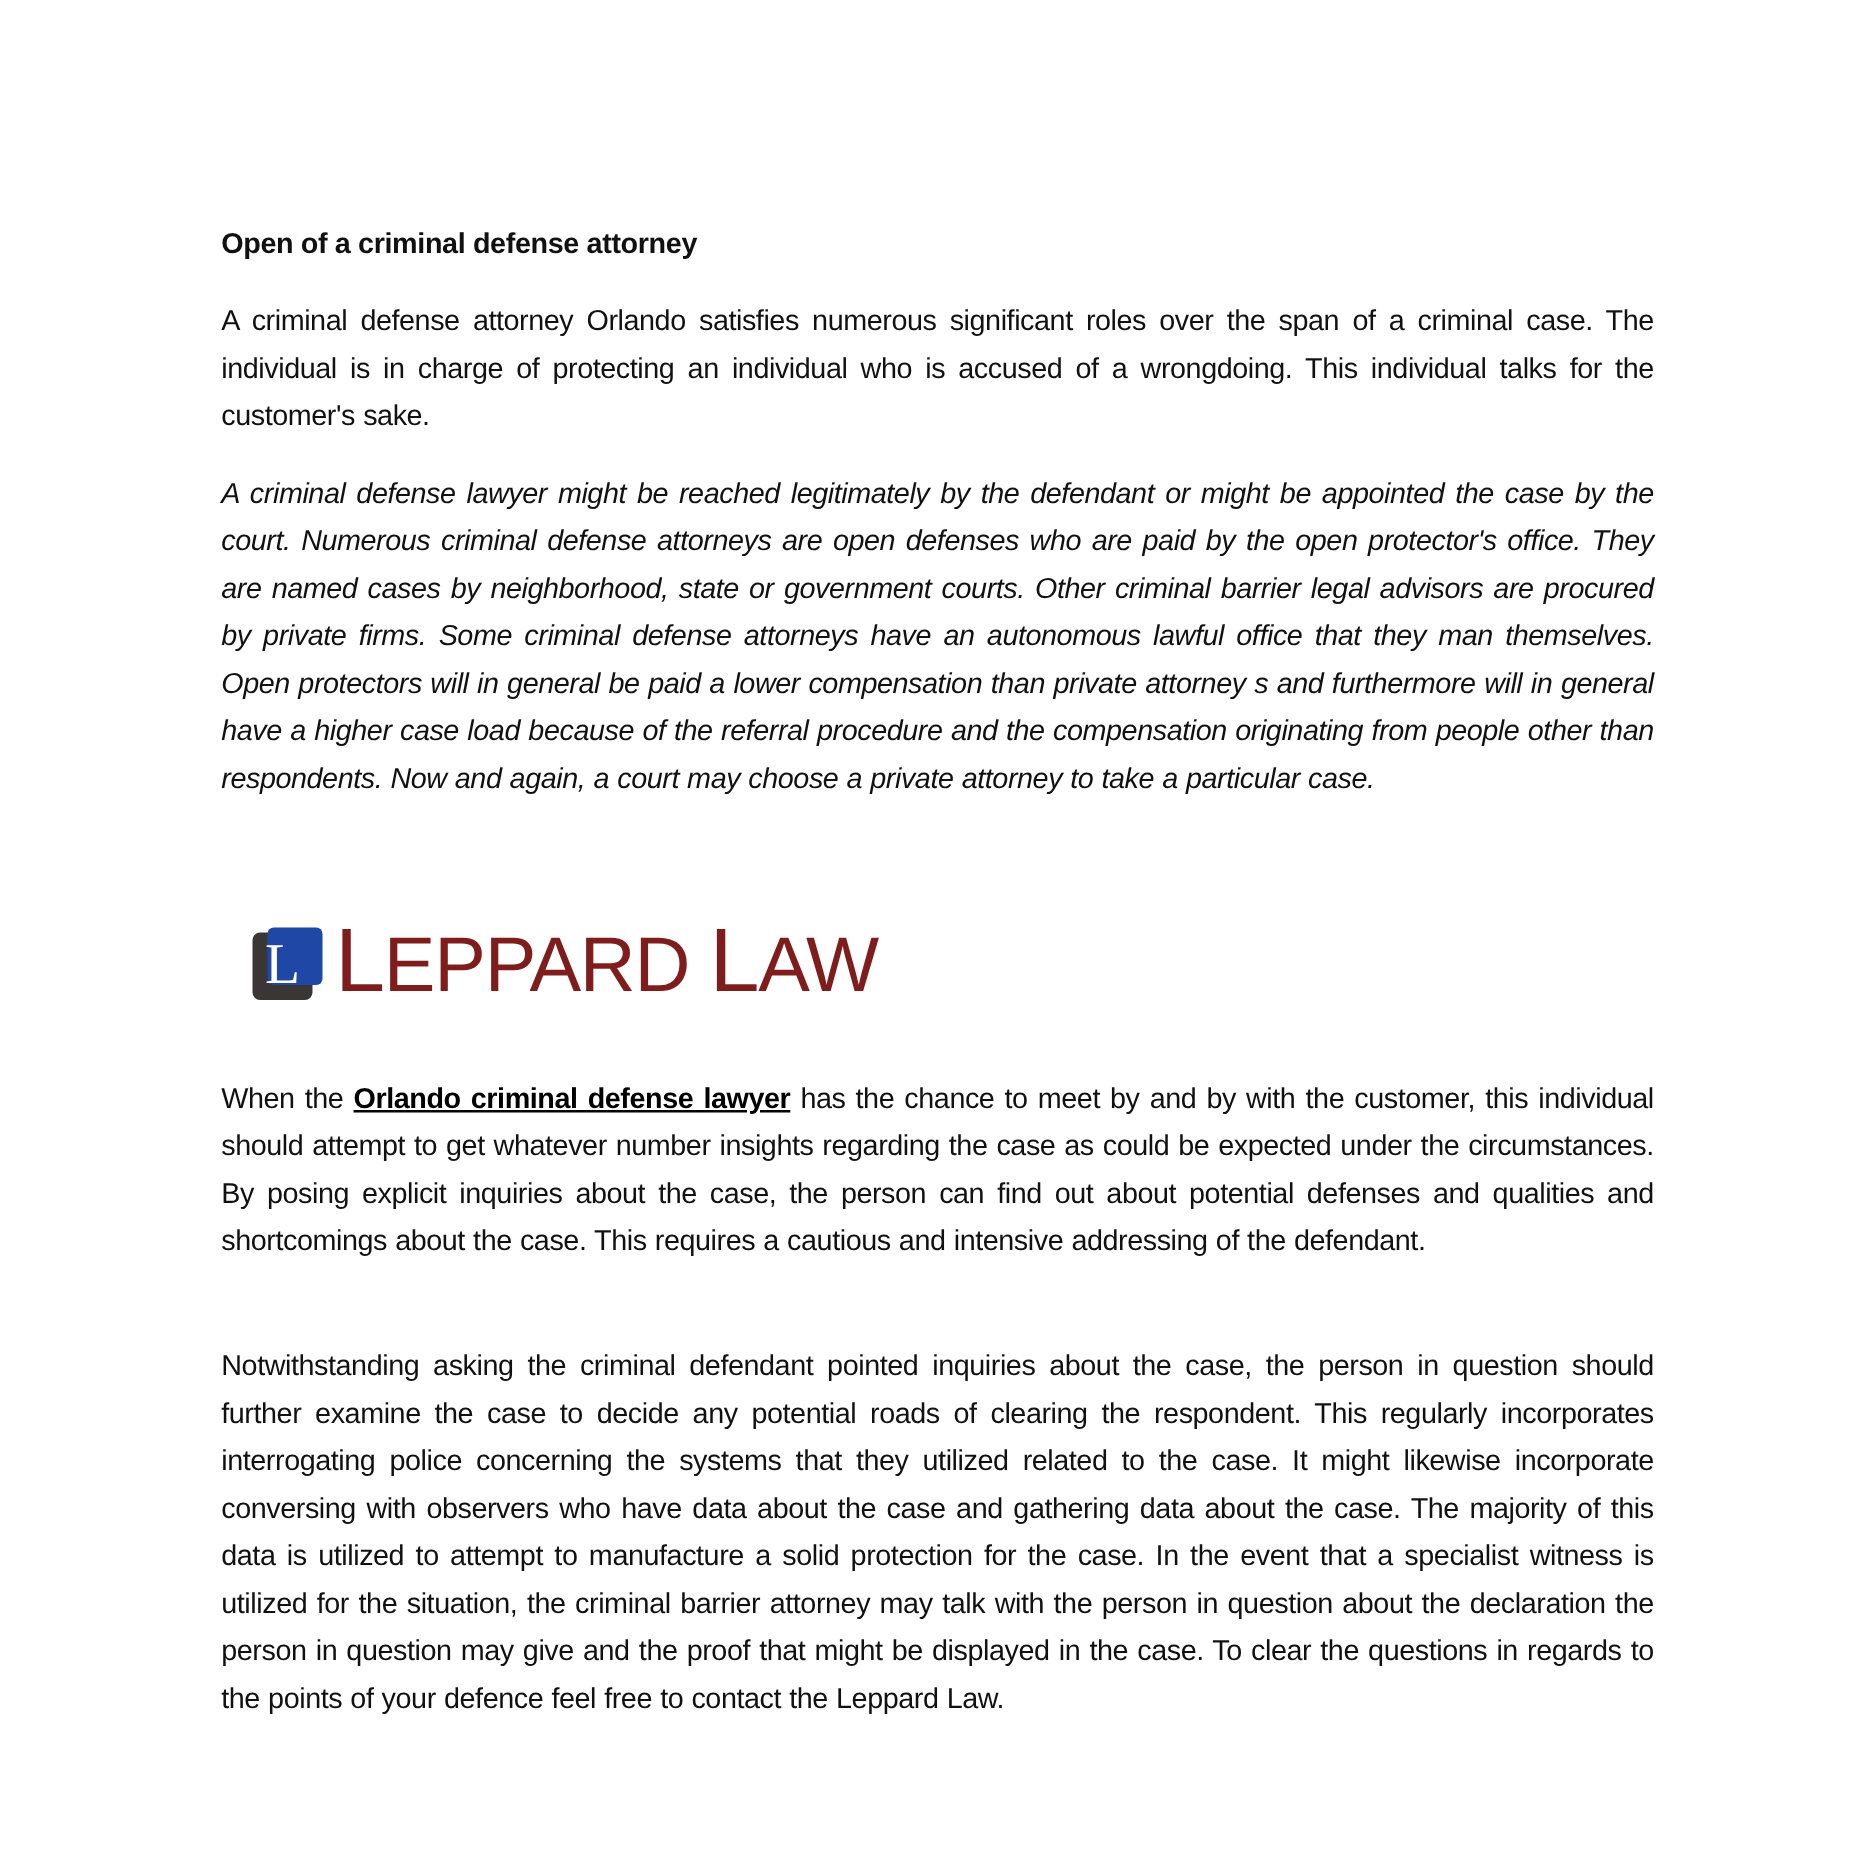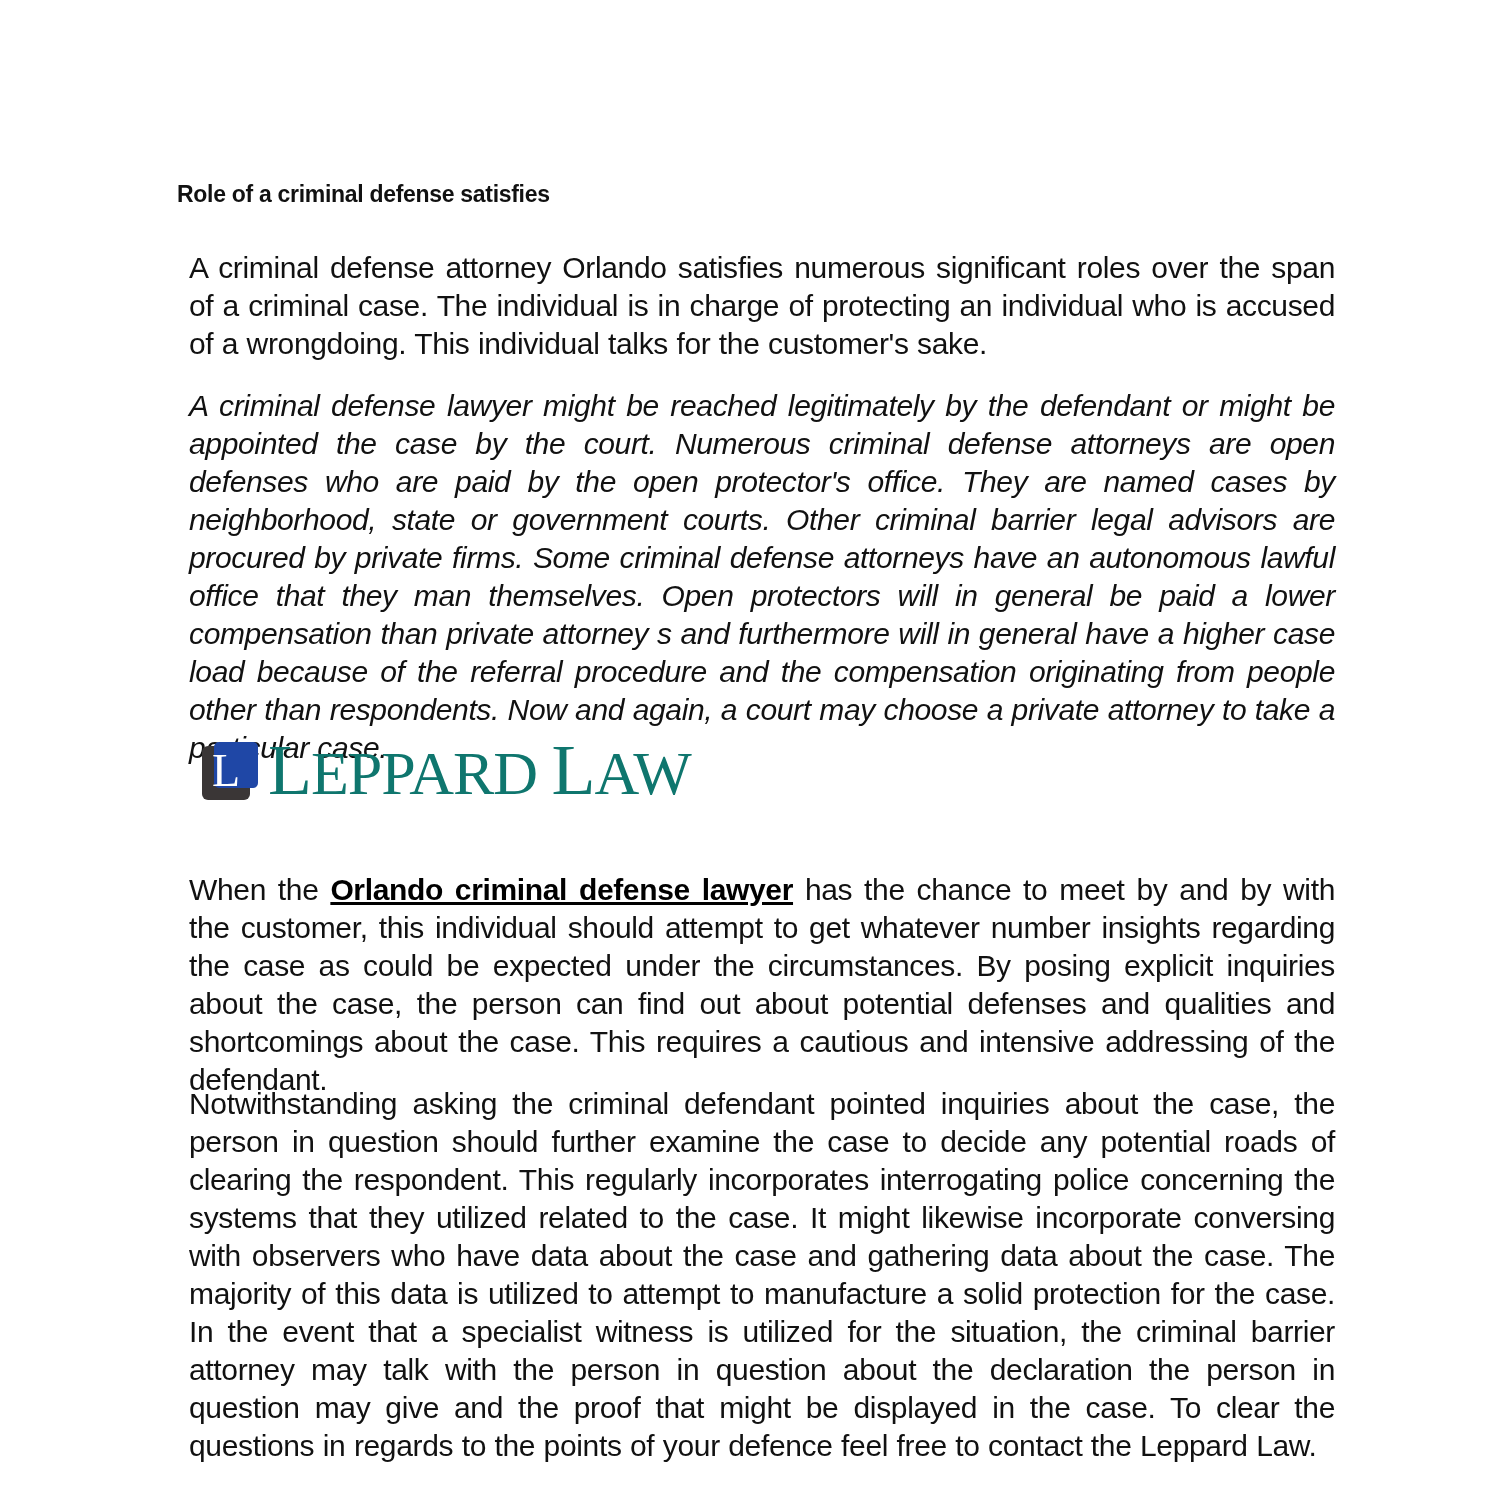--- a/index.html
+++ b/index.html
@@ -28,25 +28,25 @@
       font-weight: bold;
       font-size: 23px;
       line-height: 32px;
       margin: 0;
       letter-spacing: -0.3px;
     }
     .para {
       position: absolute;
       left: 0;
       width: 1146px;
-      font-size: 30px;
+      font-size: 23px;
       line-height: 38px;
       text-align: justify;
       text-align-last: left;
-      margin: 12px;
+      margin: 0;
       letter-spacing: -0.35px;
       word-spacing: 0.5px;
     }
     .p1 { top: 237px; }
     .p2 { top: 375px; font-style: italic; }
     .p3 { top: 859px; }
     .p4 { top: 1073px; }
     .link {
       color: #000000;
       font-weight: bold;
@@ -90,39 +90,39 @@
       position: absolute;
       left: 12px;
       top: 8px;
       font-family: "Liberation Serif", "DejaVu Serif", serif;
       font-size: 46px;
       line-height: 46px;
       color: #ffffff;
       font-weight: normal;
     }
     .logo-text {
-      font-family: Liberation Serif, serif;
+      font-family: Liberation Sans, sans-serif;
       font-size: 72px;
       line-height: 72px;
-      color: #0f766e;
+      color: #7f1d1d;
       letter-spacing: -1px;
       white-space: nowrap;
     }
     .logo-text .big {
       font-size: 72px;
     }
     .logo-text .small {
       font-size: 62px;
     }
   </style>
 </head>
 <body>
 
 <div class="page">
-  <h1 class="heading">Role of a criminal defense satisfies</h1>
+  <h1 class="heading">Open of a criminal defense attorney</h1>
 
   <p class="para p1">A criminal defense attorney Orlando satisfies numerous significant roles over the span of a criminal case. The individual is in charge of protecting an individual who is accused of a wrongdoing. This individual talks for the customer's sake.</p>
 
   <p class="para p2">A criminal defense lawyer might be reached legitimately by the defendant or might be appointed the case by the court. Numerous criminal defense attorneys are open defenses who are paid by the open protector's office. They are named cases by neighborhood, state or government courts. Other criminal barrier legal advisors are procured by private firms. Some criminal defense attorneys have an autonomous lawful office that they man themselves. Open protectors will in general be paid a lower compensation than private attorney s and furthermore will in general have a higher case load because of the referral procedure and the compensation originating from people other than respondents. Now and again, a court may choose a private attorney to take a particular case.</p>
 
   <p class="para p3"><span>When the </span><a class="link">Orlando criminal defense lawyer</a><span> has the chance to meet by and by with the customer, this individual should attempt to get whatever number insights regarding the case as could be expected under the circumstances. By posing explicit inquiries about the case, the person can find out about potential defenses and qualities and shortcomings about the case. This requires a cautious and intensive addressing of the defendant.</span></p>
 
   <p class="para p4">Notwithstanding asking the criminal defendant pointed inquiries about the case, the person in question should further examine the case to decide any potential roads of clearing the respondent. This regularly incorporates interrogating police concerning the systems that they utilized related to the case. It might likewise incorporate conversing with observers who have data about the case and gathering data about the case. The majority of this data is utilized to attempt to manufacture a solid protection for the case. In the event that a specialist witness is utilized for the situation, the criminal barrier attorney may talk with the person in question about the declaration the person in question may give and the proof that might be displayed in the case. To clear the questions in regards to the points of your defence feel free to contact the Leppard Law.</p>
 </div>
 

